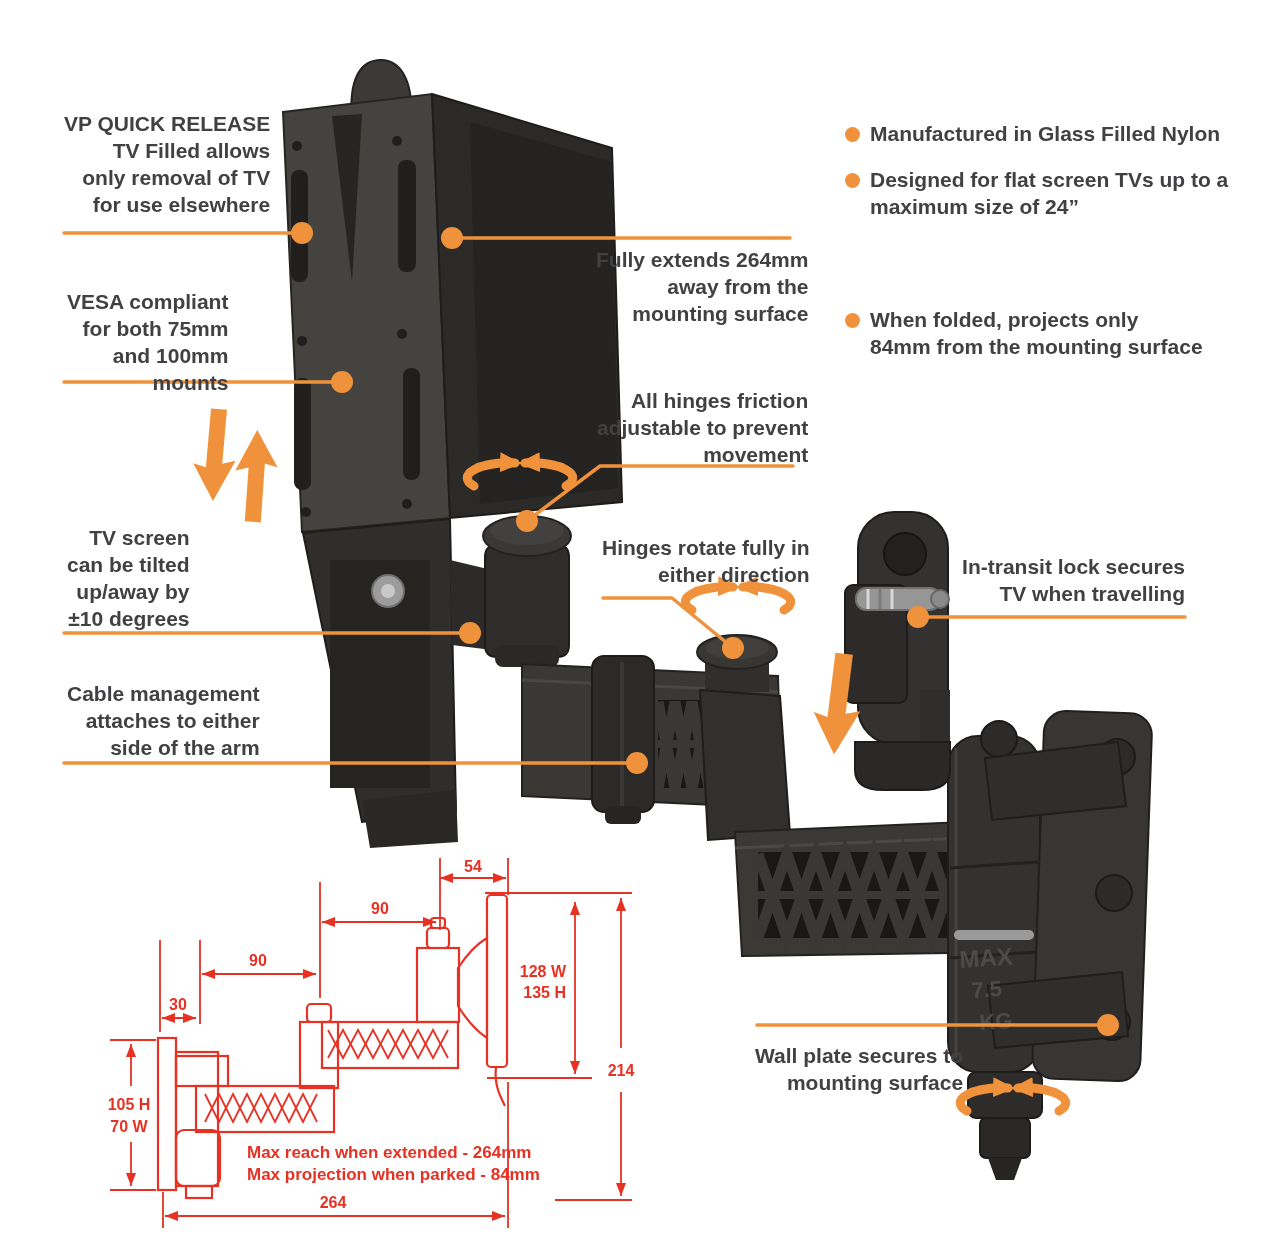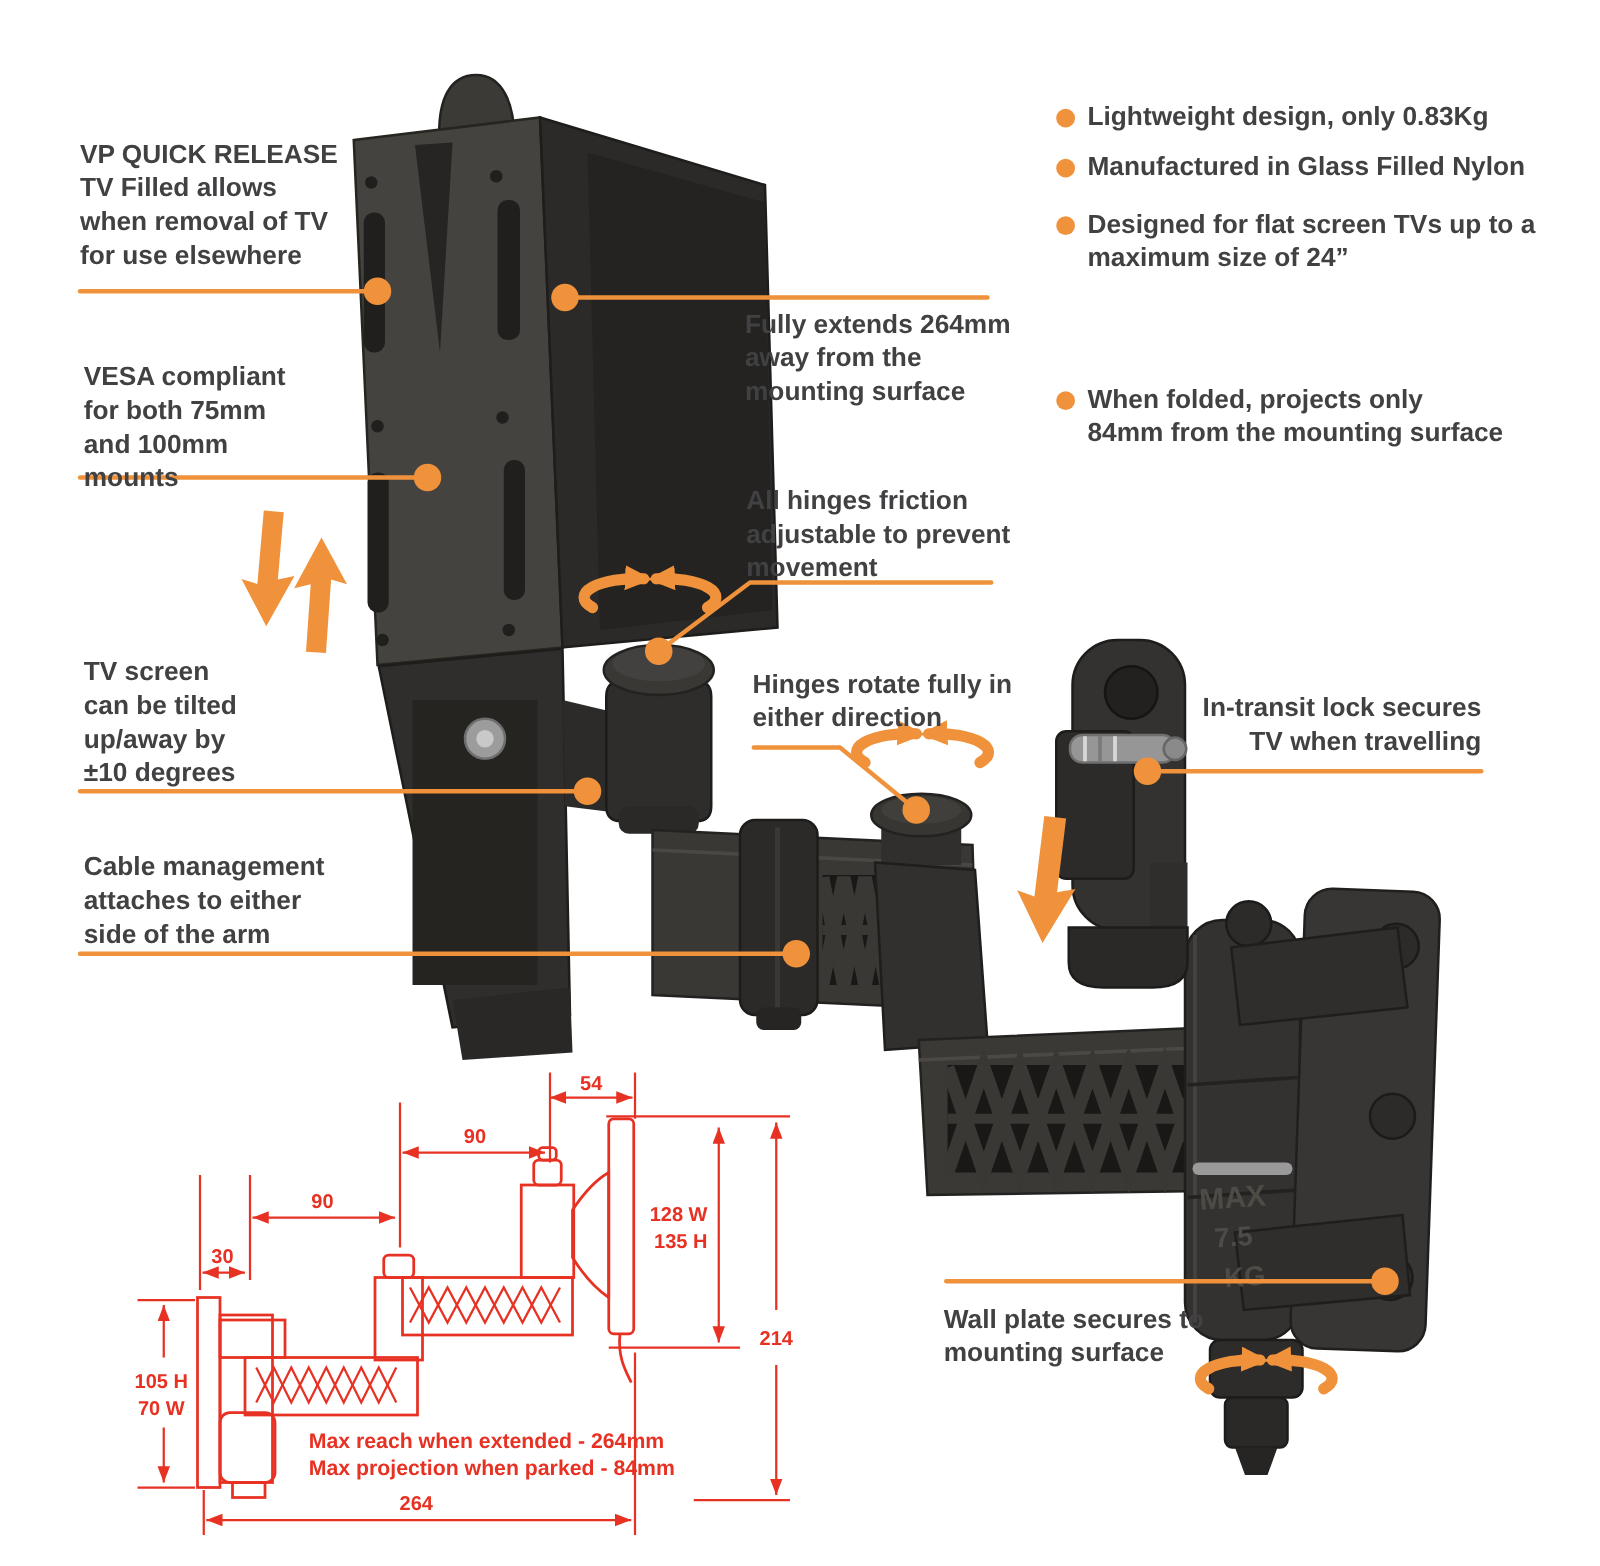--- a/index.html
+++ b/index.html
@@ -1,20 +1,20 @@
 <!DOCTYPE html>
 <html><head>
 <meta charset="utf-8">
 <style>
   html,body{margin:0;padding:0;background:#fff;}
   #canvas{position:relative;width:1280px;height:1253px;background:#fff;overflow:hidden;
           font-family:"Liberation Sans","DejaVu Sans",sans-serif;}
   #art{position:absolute;left:0;top:0;z-index:1;}
   .callout{position:absolute;z-index:2;color:#414042;font-weight:700;font-size:21px;line-height:27px;}
-  .callout span{display:block;white-space:nowrap;}
+  .callout span{display:block;white-space:nowrap;text-align:right;}
   .r{text-align:right;}
   .feature{position:absolute;z-index:2;display:flex;align-items:flex-start;}
   .bdot{width:15px;height:15px;border-radius:50%;background:#F0923B;margin:7px 10px 0 0;flex:0 0 15px;}
   .ftext{color:#414042;font-weight:700;font-size:21px;line-height:27px;}
   .ftext span{display:block;white-space:nowrap;}
   .dimtxt{font-family:"Liberation Sans","DejaVu Sans",sans-serif;font-weight:700;fill:#E73123;}
   .emboss{font-family:"Liberation Sans","DejaVu Sans",sans-serif;font-weight:700;fill:#4e4b47;}
 </style>
 </head>
 <body>
@@ -224,21 +224,21 @@
     <use href="#thickArrow" transform="translate(838,704) rotate(7) scale(1.1)"></use>
     <use href="#rotArrows" transform="translate(520,477)"></use>
     <use href="#rotArrows" transform="translate(738,601)"></use>
     <use href="#rotArrows" transform="translate(1013,1102)"></use>
   </g>
 </svg>
 
   <div class="callout" style="left:64px;top:110px">
     <span>VP QUICK RELEASE</span>
     <span>TV Filled allows</span>
-    <span>when removal of TV</span>
+    <span>only removal of TV</span>
     <span>for use elsewhere</span>
   </div>
   <div class="callout" style="left:67px;top:288px">
     <span>VESA compliant</span>
     <span>for both 75mm</span>
     <span>and 100mm</span>
     <span>mounts</span>
   </div>
   <div class="callout" style="left:67px;top:524px">
     <span>TV screen</span>
@@ -267,26 +267,20 @@
   </div>
   <div class="callout r" style="right:95px;top:553px">
     <span>In-transit lock secures</span>
     <span>TV when travelling</span>
   </div>
   <div class="callout" style="left:755px;top:1042px">
     <span>Wall plate secures to</span>
     <span>mounting surface</span>
   </div>
 
-  <div class="feature" style="left:845px;top:80px">
-    <span class="bdot"></span>
-    <div class="ftext">
-        <span>Lightweight design, only 0.83Kg</span>
-      </div>
-  </div>
   <div class="feature" style="left:845px;top:120px">
     <span class="bdot"></span>
     <div class="ftext">
         <span>Manufactured in Glass Filled Nylon</span>
       </div>
   </div>
   <div class="feature" style="left:845px;top:166px">
     <span class="bdot"></span>
     <div class="ftext">
       <span>Designed for flat screen TVs up to a</span>

